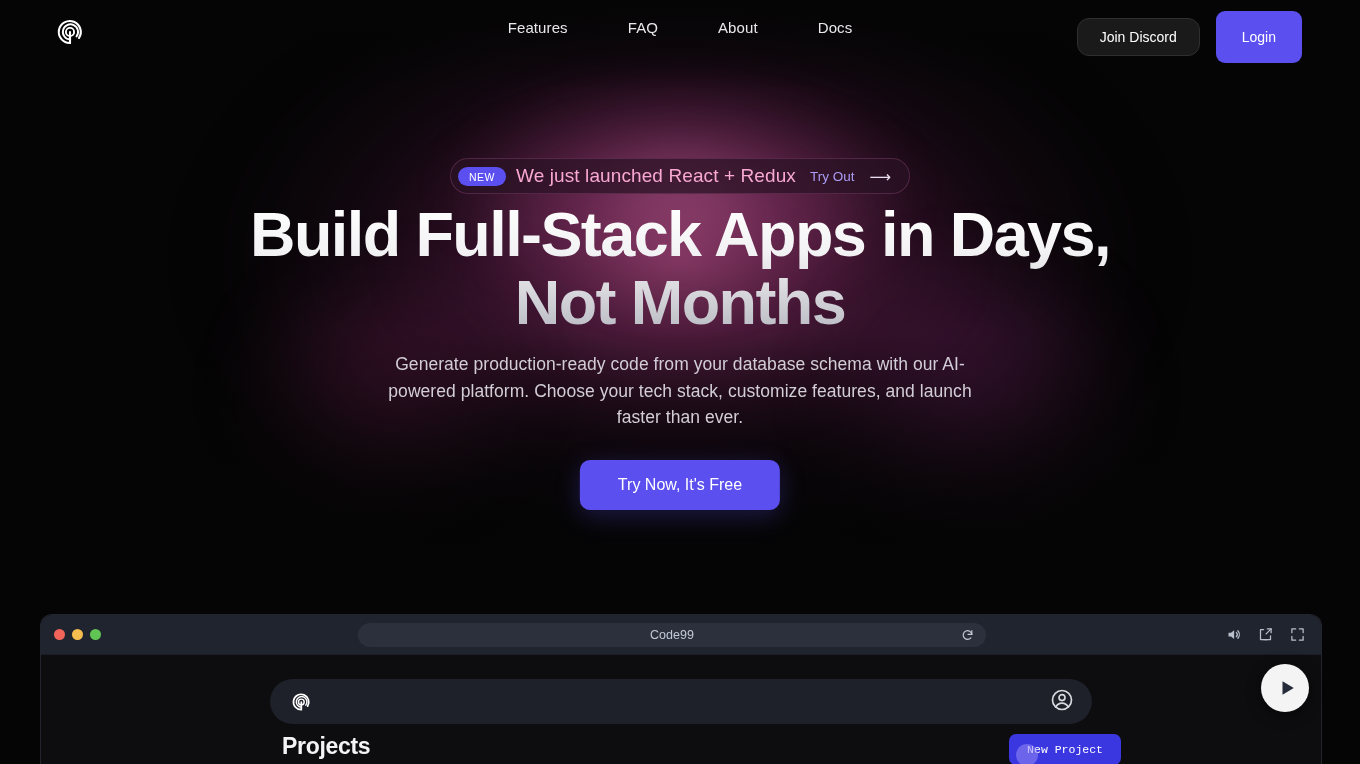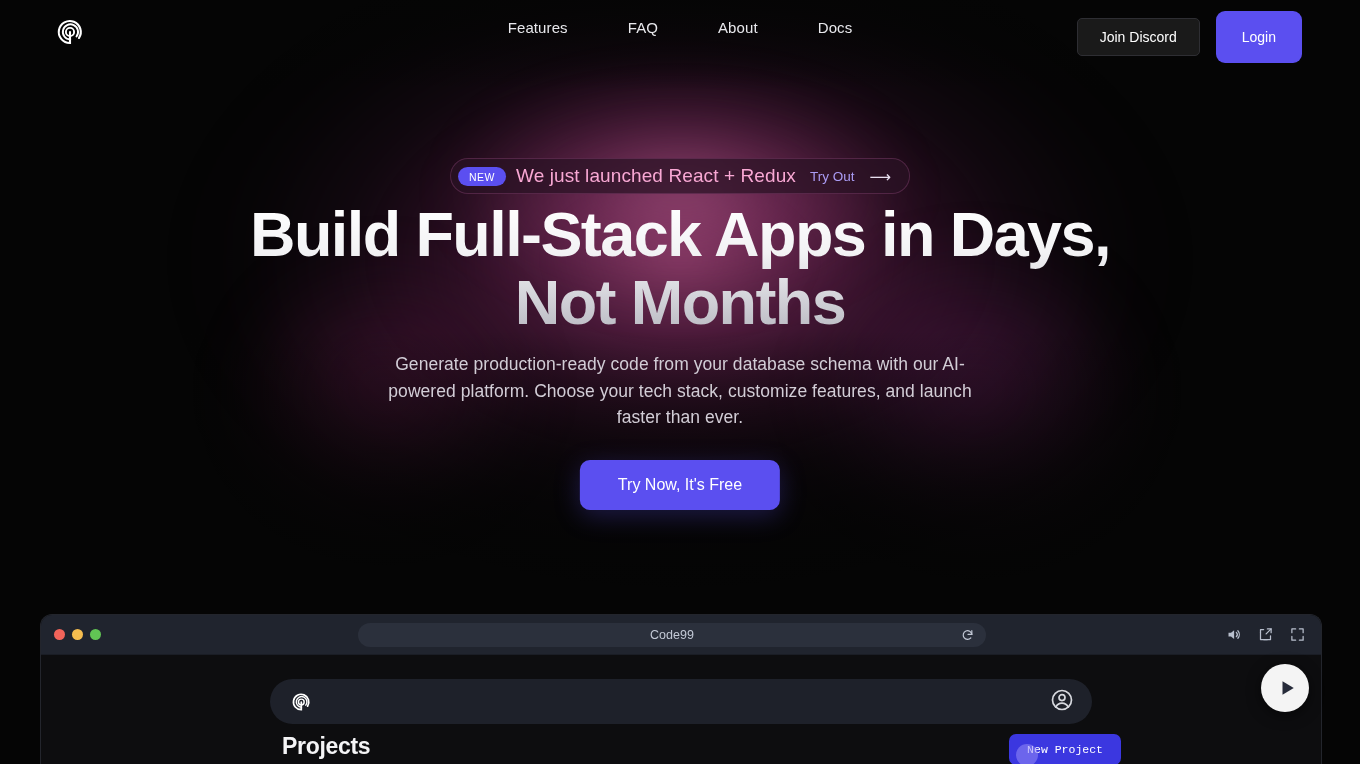--- a/index.html
+++ b/index.html
@@ -68,21 +68,21 @@
     position:absolute; left:50%; transform:translateX(-50%);
     display:flex; align-items:center; gap:12px; top:13px;justify-content:space-between;
   }
   .nav-link {
     color:#e8e8ec; font-size:15px; letter-spacing:0.1px;
     padding:6px 24px; text-decoration:none; cursor:pointer; white-space:nowrap;
   }
   .nav-right { position:absolute; right:58px; top:11px; display:flex; align-items:center; gap:16px; }
   .btn-discord {
     background:#1a1a1a; color:#ffffff; font-size:14px;
-    border:1px solid #2e2e33; border-radius:5px;
+    border:1px solid #2e2e33; border-radius:12px;
     padding:10px 22px; cursor:pointer; white-space:nowrap;
     font-family:"Liberation Sans", sans-serif;
   }
   .btn-login {
     background:#5b4ff0; color:#ffffff; font-size:14px;
     border:none; border-radius:9px;
     padding:18px 26px; cursor:pointer; white-space:nowrap;
     font-family:"Liberation Sans", sans-serif;
   }
 

